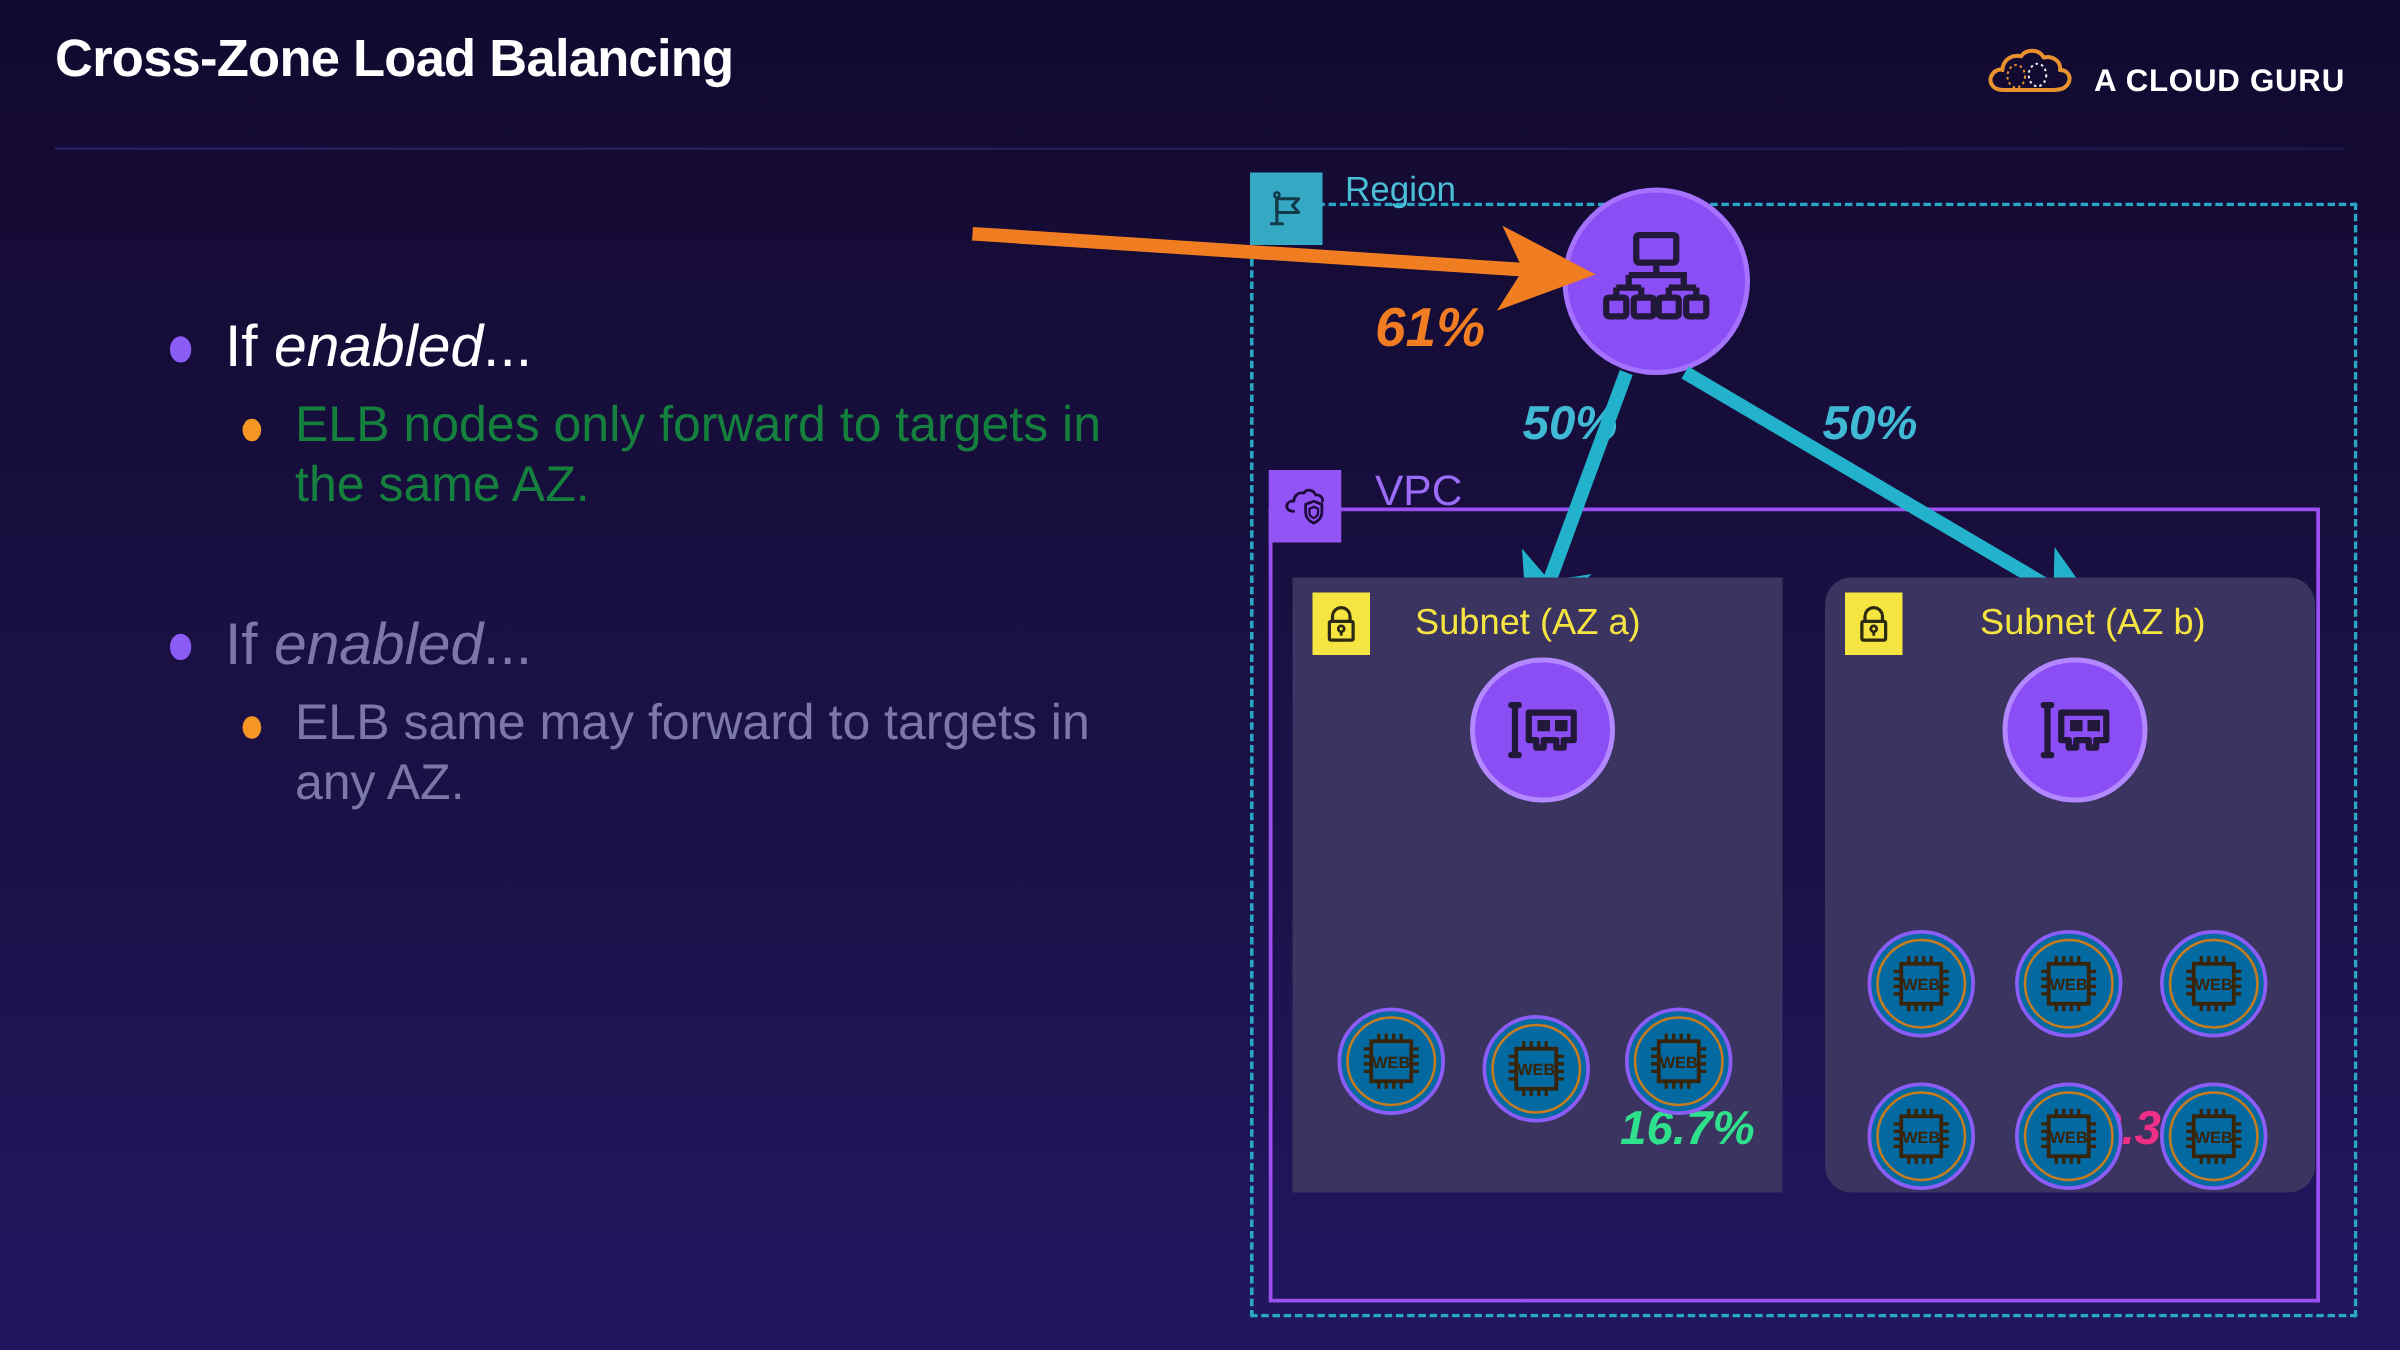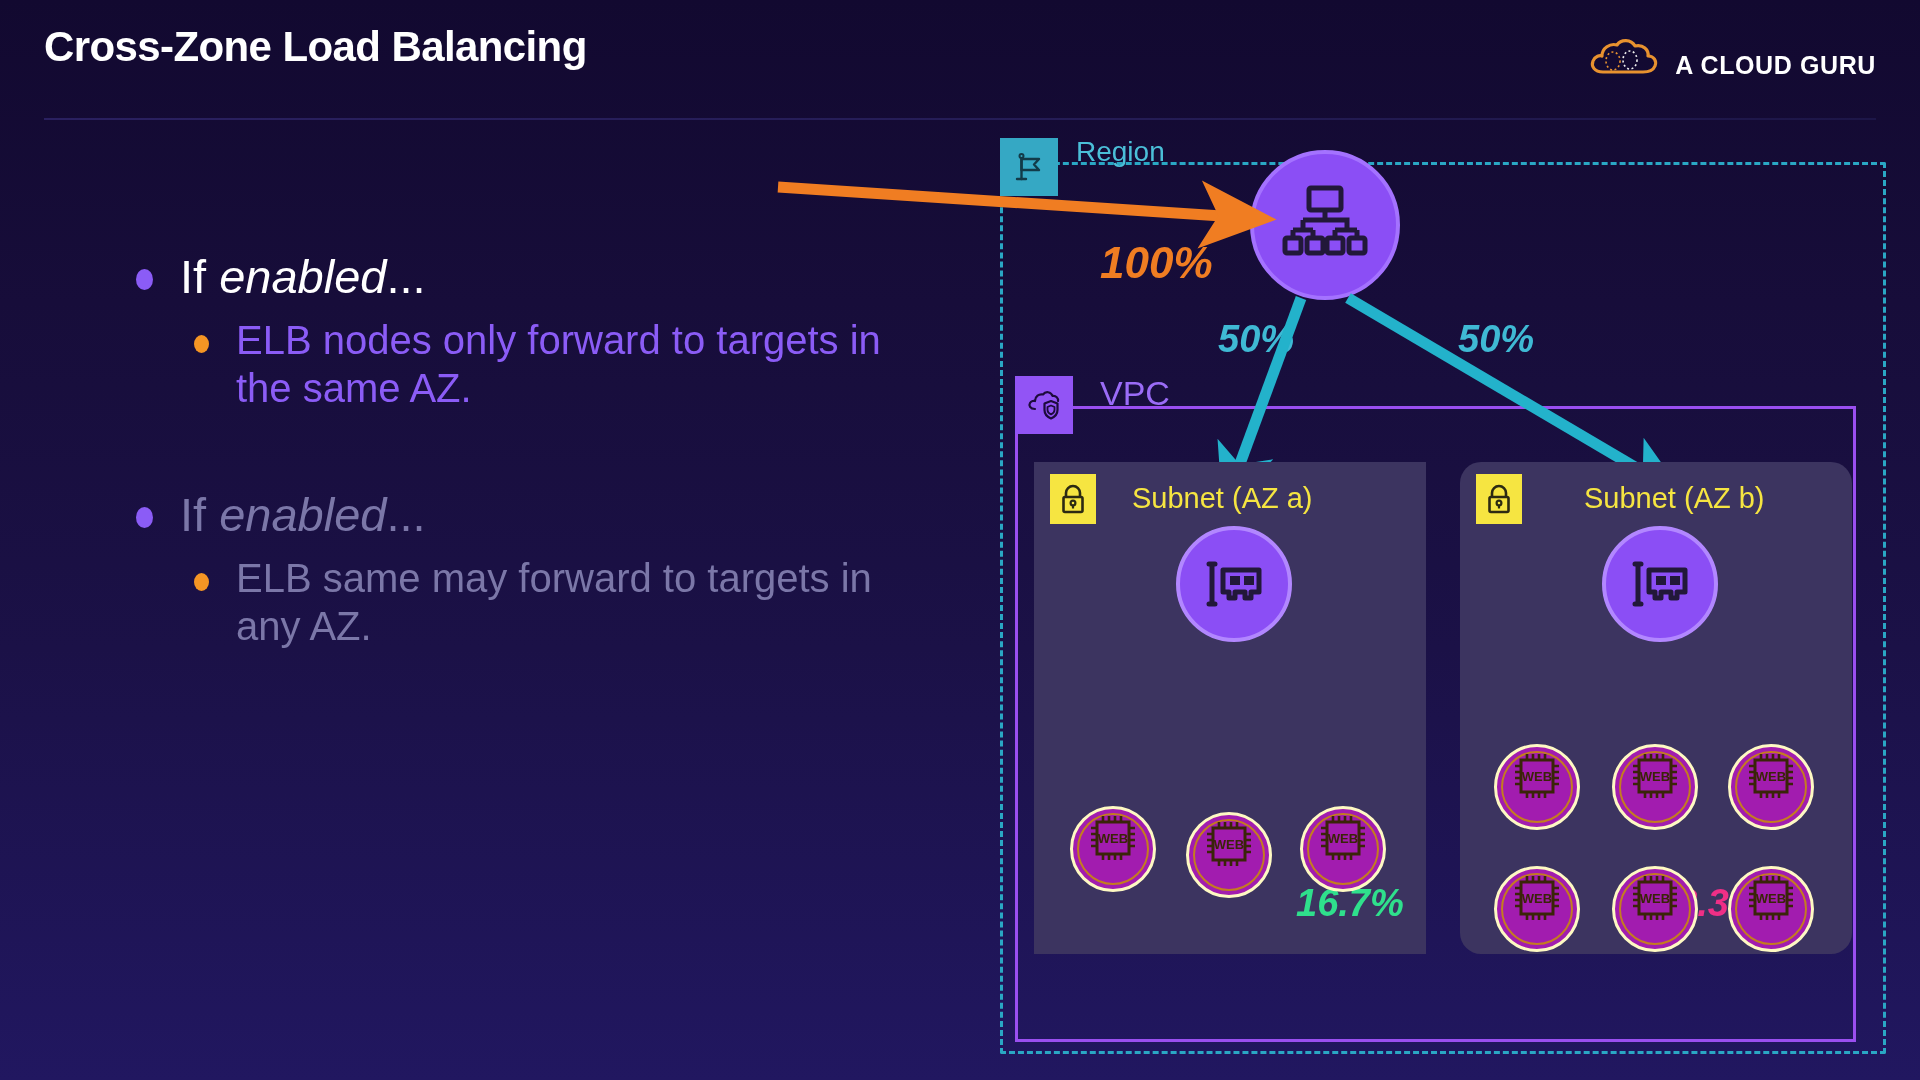--- a/index.html
+++ b/index.html
@@ -42,21 +42,21 @@
     position:absolute;left:8px;top:19px;width:17px;height:21px;border-radius:50%;
     background:#8b5cf6;
   }
   .b1 .txt{font-size:47px;line-height:1.14;color:#fff;}
   .b1 .txt em{font-style:italic;}
   .b2{position:relative;padding-left:108px;margin-top:12px;}
   .b2 .dot{
     position:absolute;left:66px;top:19px;width:15px;height:18px;border-radius:50%;
     background:#f59524;
   }
-  .b2 .txt{font-size:40px;line-height:1.21;color:#8b5cf6;}
+  .b2 .txt{font-size:40px;line-height:1.21;color:#15803d;}
   .dim .b1 .txt,.dim .b2 .txt{color:#7b77a8;}
   .dim .b1 .dot{background:#8b5cf6;}
   .dim .b2 .dot{background:#f59524;}
 
   
   .diagram{position:absolute;left:990px;top:150px;width:900px;height:900px;}
   .region-box{
     position:absolute;left:10px;top:12px;width:880px;height:886px;
     border:3px dashed #2aa7c4;border-radius:2px;
   }
@@ -95,22 +95,22 @@
     left:260px;top:0px;width:142px;height:142px;background:#8b4ef5;
     border:4px solid #a472ff;
   }
   .node{
     width:108px;height:108px;background:#8b4ef5;border:4px solid #b287ff;
   }
   .node-a{position:absolute;left:142px;top:64px;}
   .node-b{position:absolute;left:142px;top:64px;}
 
   .web{
-    width:86px;height:86px;border-radius:50%;background:#a21caf;
-    border:3px solid #fef9c3;display:flex;justify-content:center;
+    width:86px;height:86px;border-radius:50%;background:#0369a1;
+    border:3px solid #8b5cf6;display:flex;align-items:center;justify-content:center;
     box-sizing:border-box;position:absolute;
   }
   .web::after{
     content:"";position:absolute;left:4px;top:4px;right:4px;bottom:4px;
     border-radius:50%;border:2px solid #c47c20;
   }
   .web svg{position:relative;z-index:2;}
 
   
   .pct{position:absolute;font-style:italic;font-weight:bold;white-space:nowrap;}
@@ -200,21 +200,21 @@
         <path d="M21 36 V46" stroke="#22183a" stroke-width="5"></path>
         <path d="M11 46 H31 M53 46 H75" stroke="#22183a" stroke-width="5"></path>
         <path d="M11 46 V54 M31 46 V54 M53 46 V54 M75 46 V54" stroke="#22183a" stroke-width="5"></path>
         <rect x="3" y="54" width="16" height="15" rx="2" fill="none" stroke="#22183a" stroke-width="5"></rect>
         <rect x="25" y="54" width="16" height="15" rx="2" fill="none" stroke="#22183a" stroke-width="5"></rect>
         <rect x="45" y="54" width="16" height="15" rx="2" fill="none" stroke="#22183a" stroke-width="5"></rect>
         <rect x="67" y="54" width="16" height="15" rx="2" fill="none" stroke="#22183a" stroke-width="5"></rect>
       </svg>
     </div>
 
-    <div class="pct pct-100">100%</div>
+    <div class="pct pct-100">61%</div>
     <div class="pct pct-50a">50%</div>
     <div class="pct pct-50b">50%</div>
 
     <svg class="overlay">
       <defs>
         <marker id="orangeHead" markerWidth="7" markerHeight="7" refX="3.4" refY="3.5" orient="auto">
           <path d="M0,0.4 L7,3.5 L0,6.6 L1.7,3.5 Z" fill="#f07d22"></path>
         </marker>
         <marker id="tealHead" markerWidth="6" markerHeight="6" refX="3" refY="3" orient="auto">
           <path d="M0,0.3 L6,3 L0,5.7 L1.5,3 Z" fill="#23b2cb"></path>

